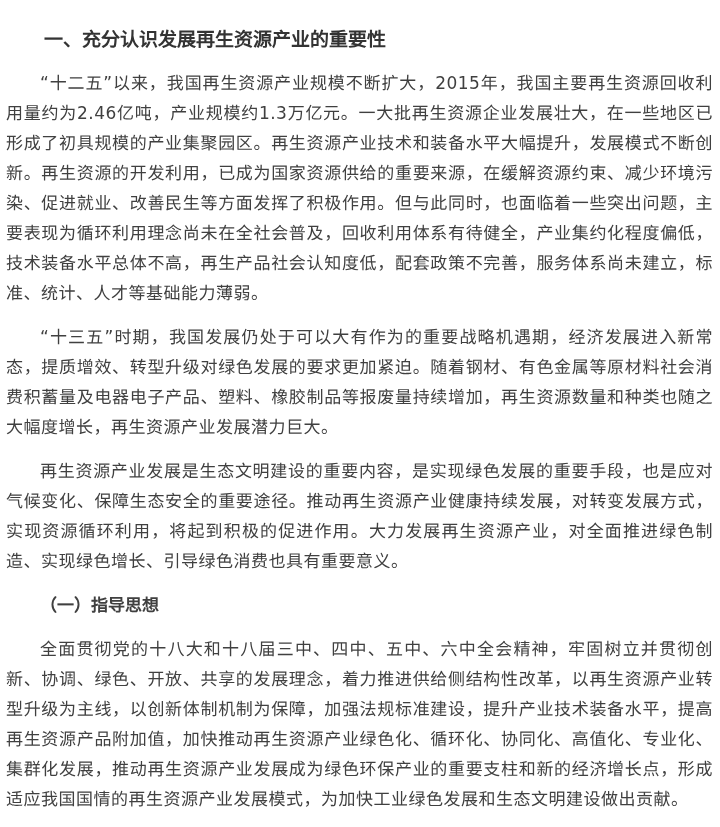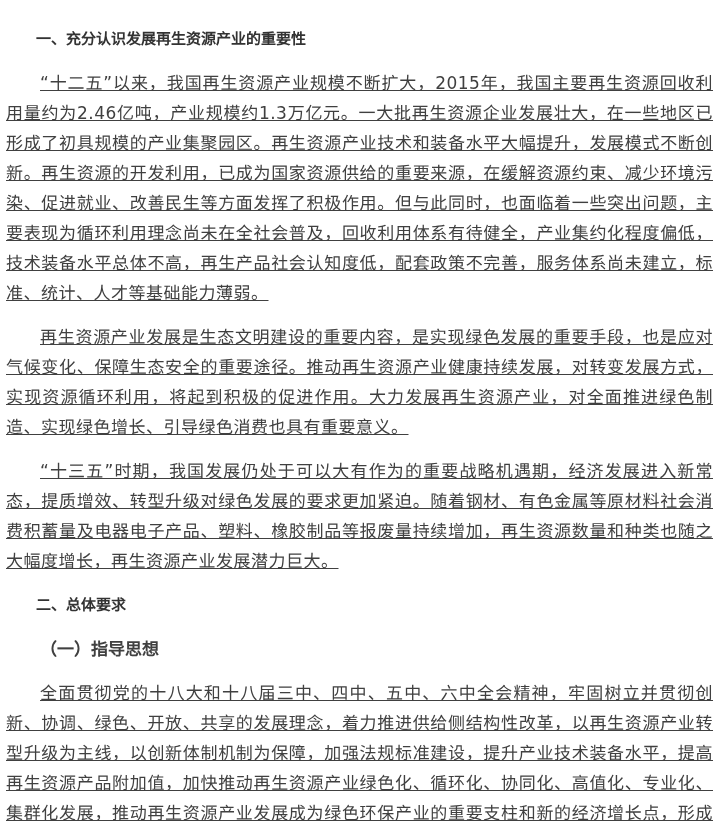--- a/index.html
+++ b/index.html
@@ -16,51 +16,49 @@
     font-size: 17px;
     line-height: 30px;
   }
   .page {
     width: 720px;
     min-height: 827px;
     padding: 10px 7px 6px 6px;
     background: #ffffff;
   }
   .heading {
-    font-size: 15px;
+    font-size: 19px;
     font-weight: bold;
     color: #333333;
     margin: 14px 0;
     text-indent: 2em;
     line-height: 30px;
   }
   .para {
     margin: 14px 0;
     text-indent: 2em;
     text-align: justify;
     text-justify: inter-ideograph;
     letter-spacing: 0.5px;
-    text-decoration: underline;
   }
   .subheading {
     margin: 14px 0;
     text-indent: 2em;
     font-weight: bold;
   }
 </style>
 </head>
 <body>
 
 <div class="page">
   <h2 class="heading">一、充分认识发展再生资源产业的重要性</h2>
 
   <p class="para">“十二五”以来，我国再生资源产业规模不断扩大，2015年，我国主要再生资源回收利用量约为2.46亿吨，产业规模约1.3万亿元。一大批再生资源企业发展壮大，在一些地区已形成了初具规模的产业集聚园区。再生资源产业技术和装备水平大幅提升，发展模式不断创新。再生资源的开发利用，已成为国家资源供给的重要来源，在缓解资源约束、减少环境污染、促进就业、改善民生等方面发挥了积极作用。但与此同时，也面临着一些突出问题，主要表现为循环利用理念尚未在全社会普及，回收利用体系有待健全，产业集约化程度偏低，技术装备水平总体不高，再生产品社会认知度低，配套政策不完善，服务体系尚未建立，标准、统计、人才等基础能力薄弱。</p>
 
+  <p class="para">“十三五”时期，我国发展仍处于可以大有作为的重要战略机遇期，经济发展进入新常态，提质增效、转型升级对绿色发展的要求更加紧迫。随着钢材、有色金属等原材料社会消费积蓄量及电器电子产品、塑料、橡胶制品等报废量持续增加，再生资源数量和种类也随之大幅度增长，再生资源产业发展潜力巨大。</p>
+
   <p class="para">再生资源产业发展是生态文明建设的重要内容，是实现绿色发展的重要手段，也是应对气候变化、保障生态安全的重要途径。推动再生资源产业健康持续发展，对转变发展方式，实现资源循环利用，将起到积极的促进作用。大力发展再生资源产业，对全面推进绿色制造、实现绿色增长、引导绿色消费也具有重要意义。</p>
 
-  <p class="para">“十三五”时期，我国发展仍处于可以大有作为的重要战略机遇期，经济发展进入新常态，提质增效、转型升级对绿色发展的要求更加紧迫。随着钢材、有色金属等原材料社会消费积蓄量及电器电子产品、塑料、橡胶制品等报废量持续增加，再生资源数量和种类也随之大幅度增长，再生资源产业发展潜力巨大。</p>
-
-  <h2 class="heading">二、总体要求</h2>
 
   <p class="subheading">（一）指导思想</p>
 
   <p class="para">全面贯彻党的十八大和十八届三中、四中、五中、六中全会精神，牢固树立并贯彻创新、协调、绿色、开放、共享的发展理念，着力推进供给侧结构性改革，以再生资源产业转型升级为主线，以创新体制机制为保障，加强法规标准建设，提升产业技术装备水平，提高再生资源产品附加值，加快推动再生资源产业绿色化、循环化、协同化、高值化、专业化、集群化发展，推动再生资源产业发展成为绿色环保产业的重要支柱和新的经济增长点，形成适应我国国情的再生资源产业发展模式，为加快工业绿色发展和生态文明建设做出贡献。</p>
 </div>
 
 </body></html>

